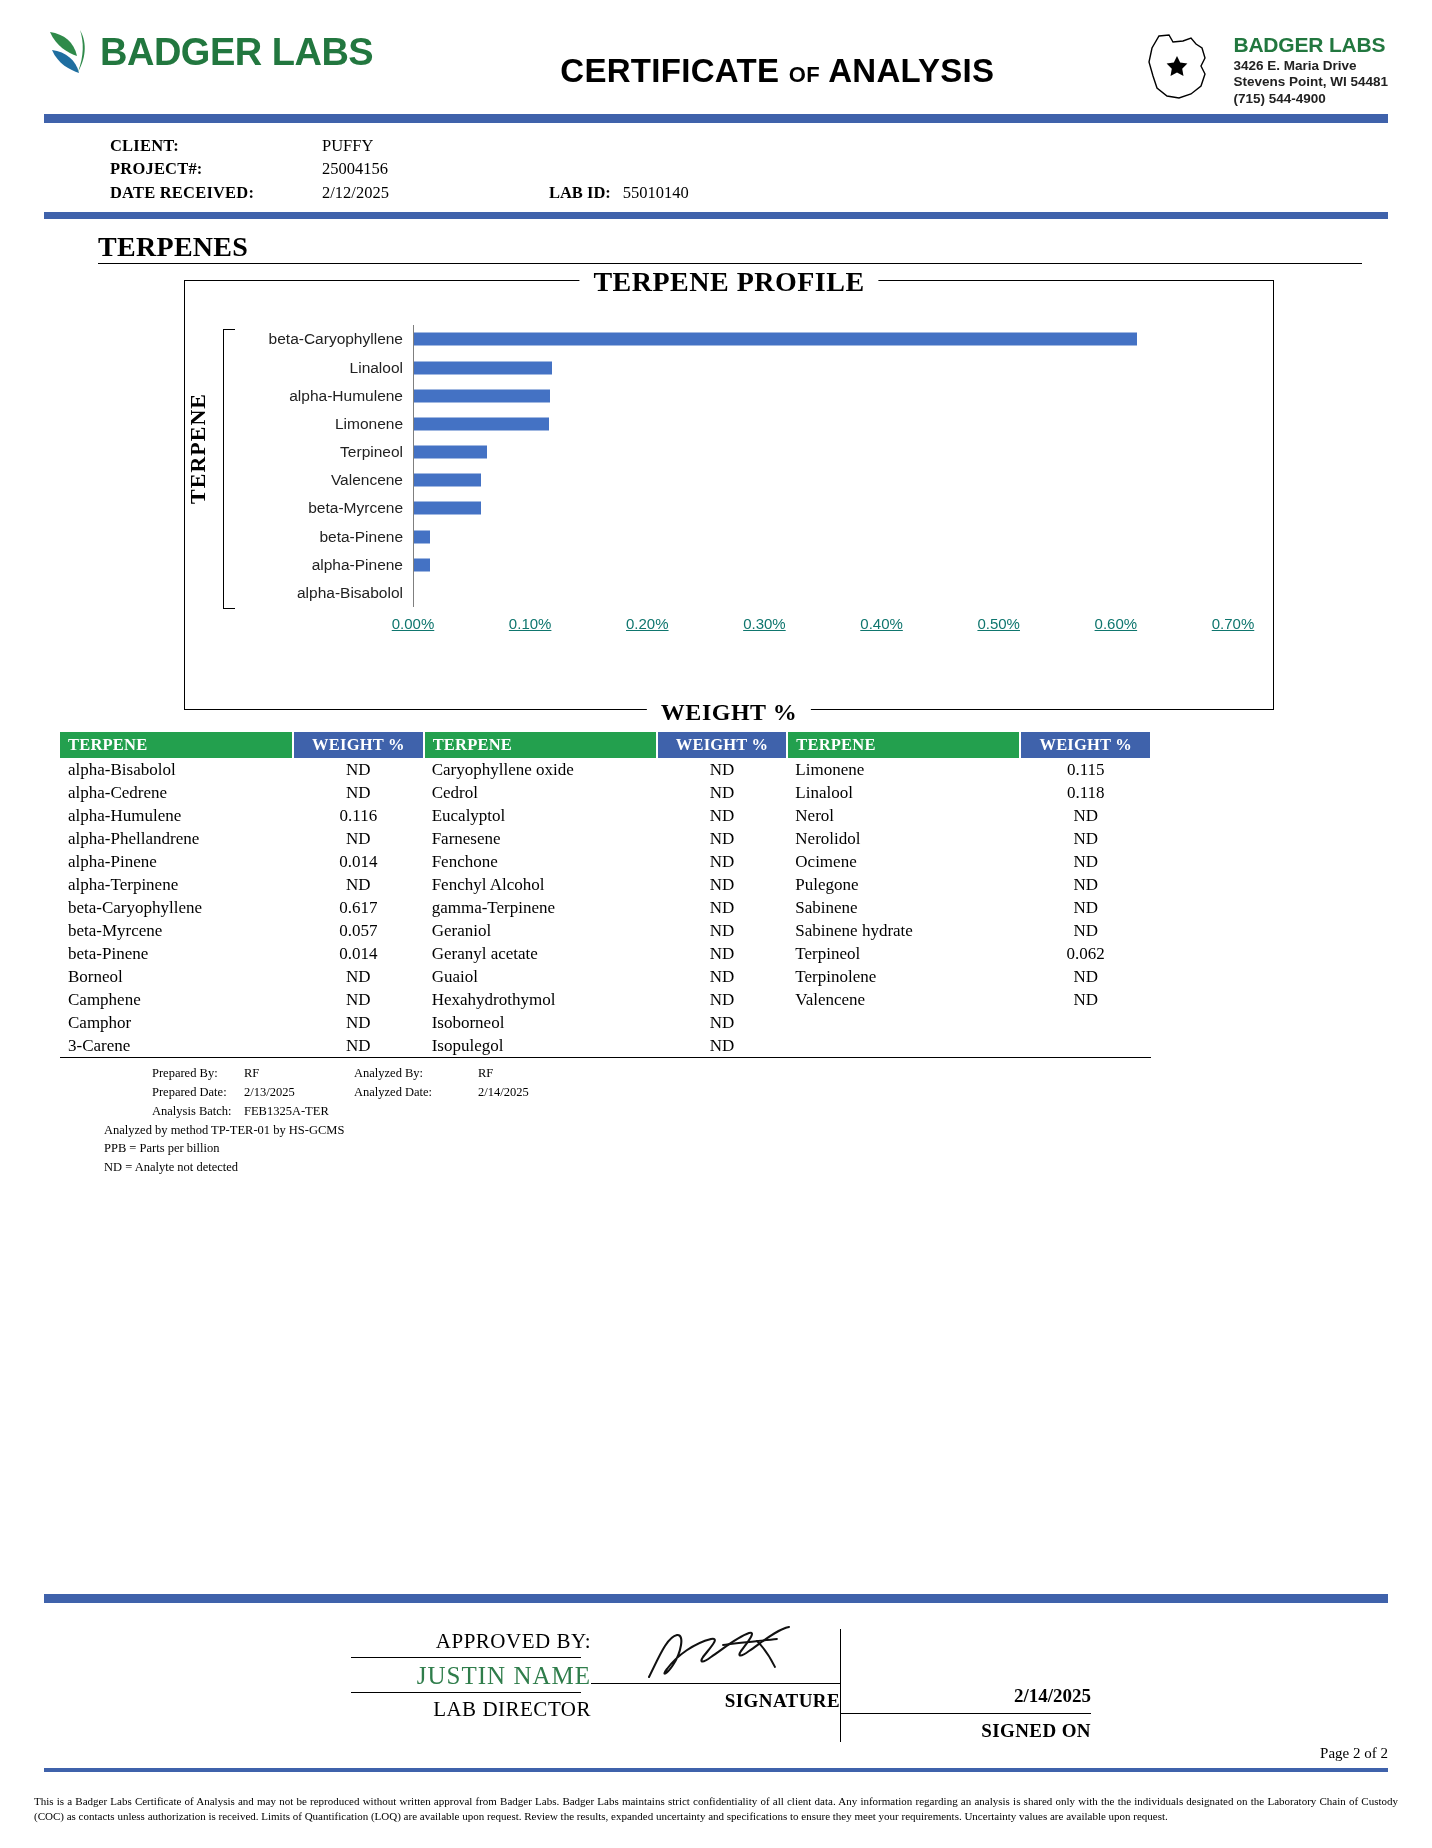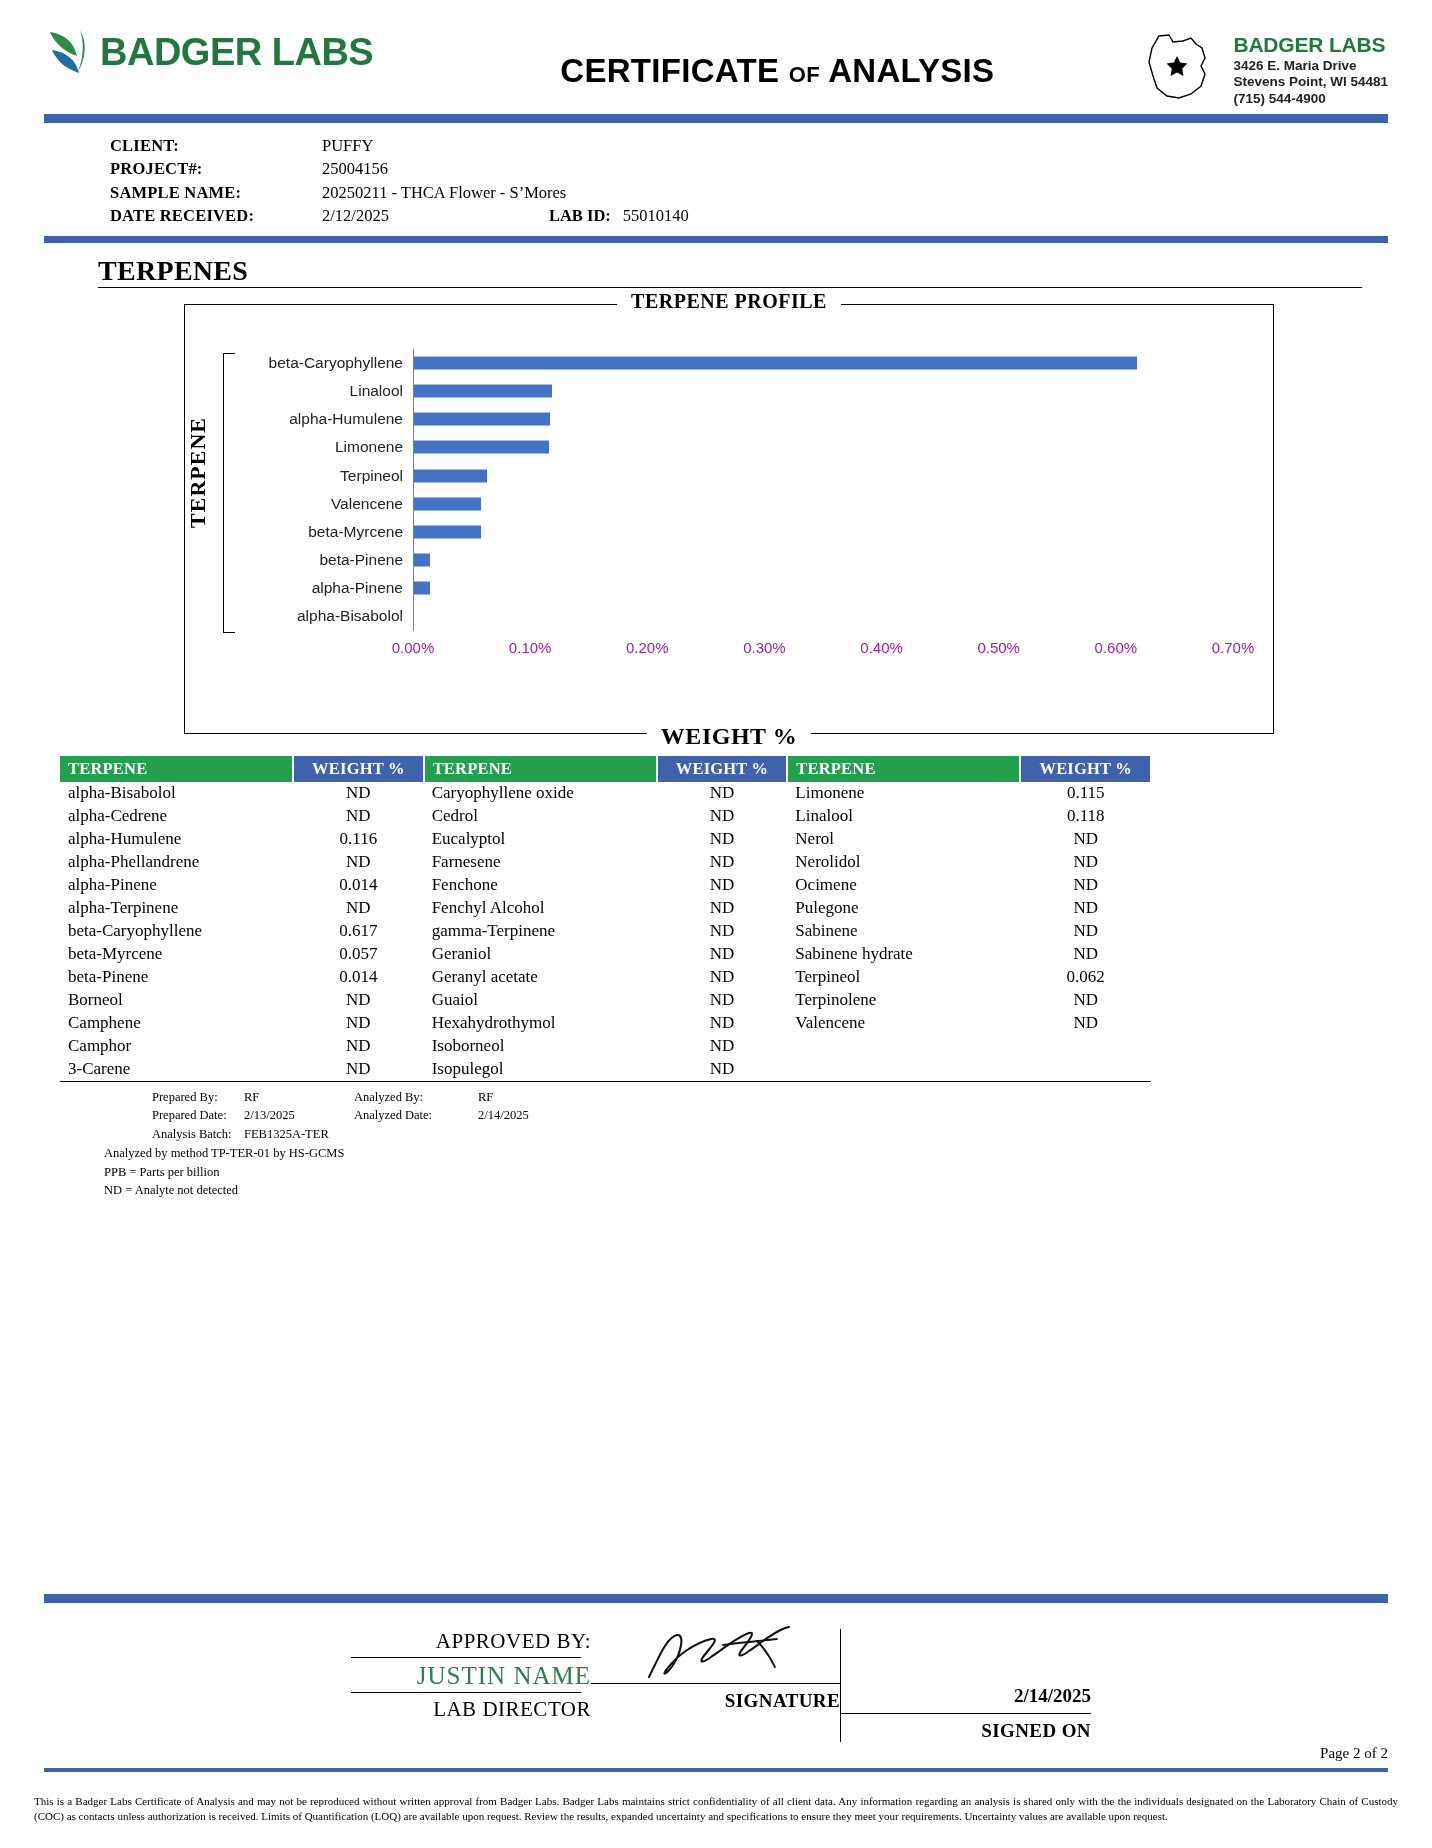--- a/index.html
+++ b/index.html
@@ -77,21 +77,21 @@
   .chart-box {
     margin: 16px 0 0 140px;
     width: 1090px;
     height: 430px;
     border: 1.4px solid #000;
     position: relative;
   }
   .chart-title {
     position:absolute; top:-15px; left:50%; transform:translateX(-50%);
     background:#fff; padding: 0 14px;
-    font-size: 20px; font-weight: 700; letter-spacing: .5px;
+    font-size: 28px; font-weight: 700; letter-spacing: .5px;
   }
   .chart-xaxis-title {
     position:absolute; bottom:-17px; left:50%; transform:translateX(-50%);
     background:#fff; padding:0 14px; font-size: 24px; font-weight:700; letter-spacing:.5px;
   }
   .yaxis-title {
     position: absolute;
     left: 0px; top: 112px;
     writing-mode: vertical-rl;
     transform: rotate(180deg);
@@ -114,21 +114,21 @@
   }
   .bar {
     position:absolute; left:1px; top: 50%; transform: translateY(-50%);
     height: 13px; background:#4472c4;
   }
   .xticks {
     position:absolute; left: 228px; top: 334px; width: 820px; height: 20px;
   }
   .xtick {
     position:absolute; transform: translateX(-50%);
-    font-family:"Liberation Sans", sans-serif; font-size: 15px; color:#a21caf;
+    font-family:"Liberation Sans", sans-serif; font-size: 15px; color:#0f766e;text-decoration:underline;
   }
 
   
   .tbl-wrap { margin: 22px 0 0 16px; width: 1092px; }
   table.terp { border-collapse: collapse; width: 1092px; font-size: 17px; }
   table.terp th {
     background:#23a04e; color:#fff; text-align:left;
     font-weight: 700; padding: 3px 8px; font-size: 16.5px; letter-spacing:.2px;
     border-right: 2px solid #fff;
   }
@@ -216,24 +216,20 @@
   <div class="blue-bar"></div>
 
   <div class="info">
     <div class="info-row">
       <span class="info-label">CLIENT:</span>
       <span class="info-val">PUFFY</span>
     </div>
     <div class="info-row">
       <span class="info-label">PROJECT#:</span>
       <span class="info-val">25004156</span>
-    </div>
-    <div class="info-row">
-      <span class="info-label">SAMPLE NAME:</span>
-      <span class="info-val">20250211 - THCA Flower - S’Mores</span>
     </div>
     <div class="info-row">
       <span class="info-label">DATE RECEIVED:</span>
       <span class="info-val">2/12/2025</span>
       <span class="labid-label">LAB ID:</span>
       <span class="labid-val">55010140</span>
     </div>
   </div>
 
   <div class="blue-bar thin"></div>

